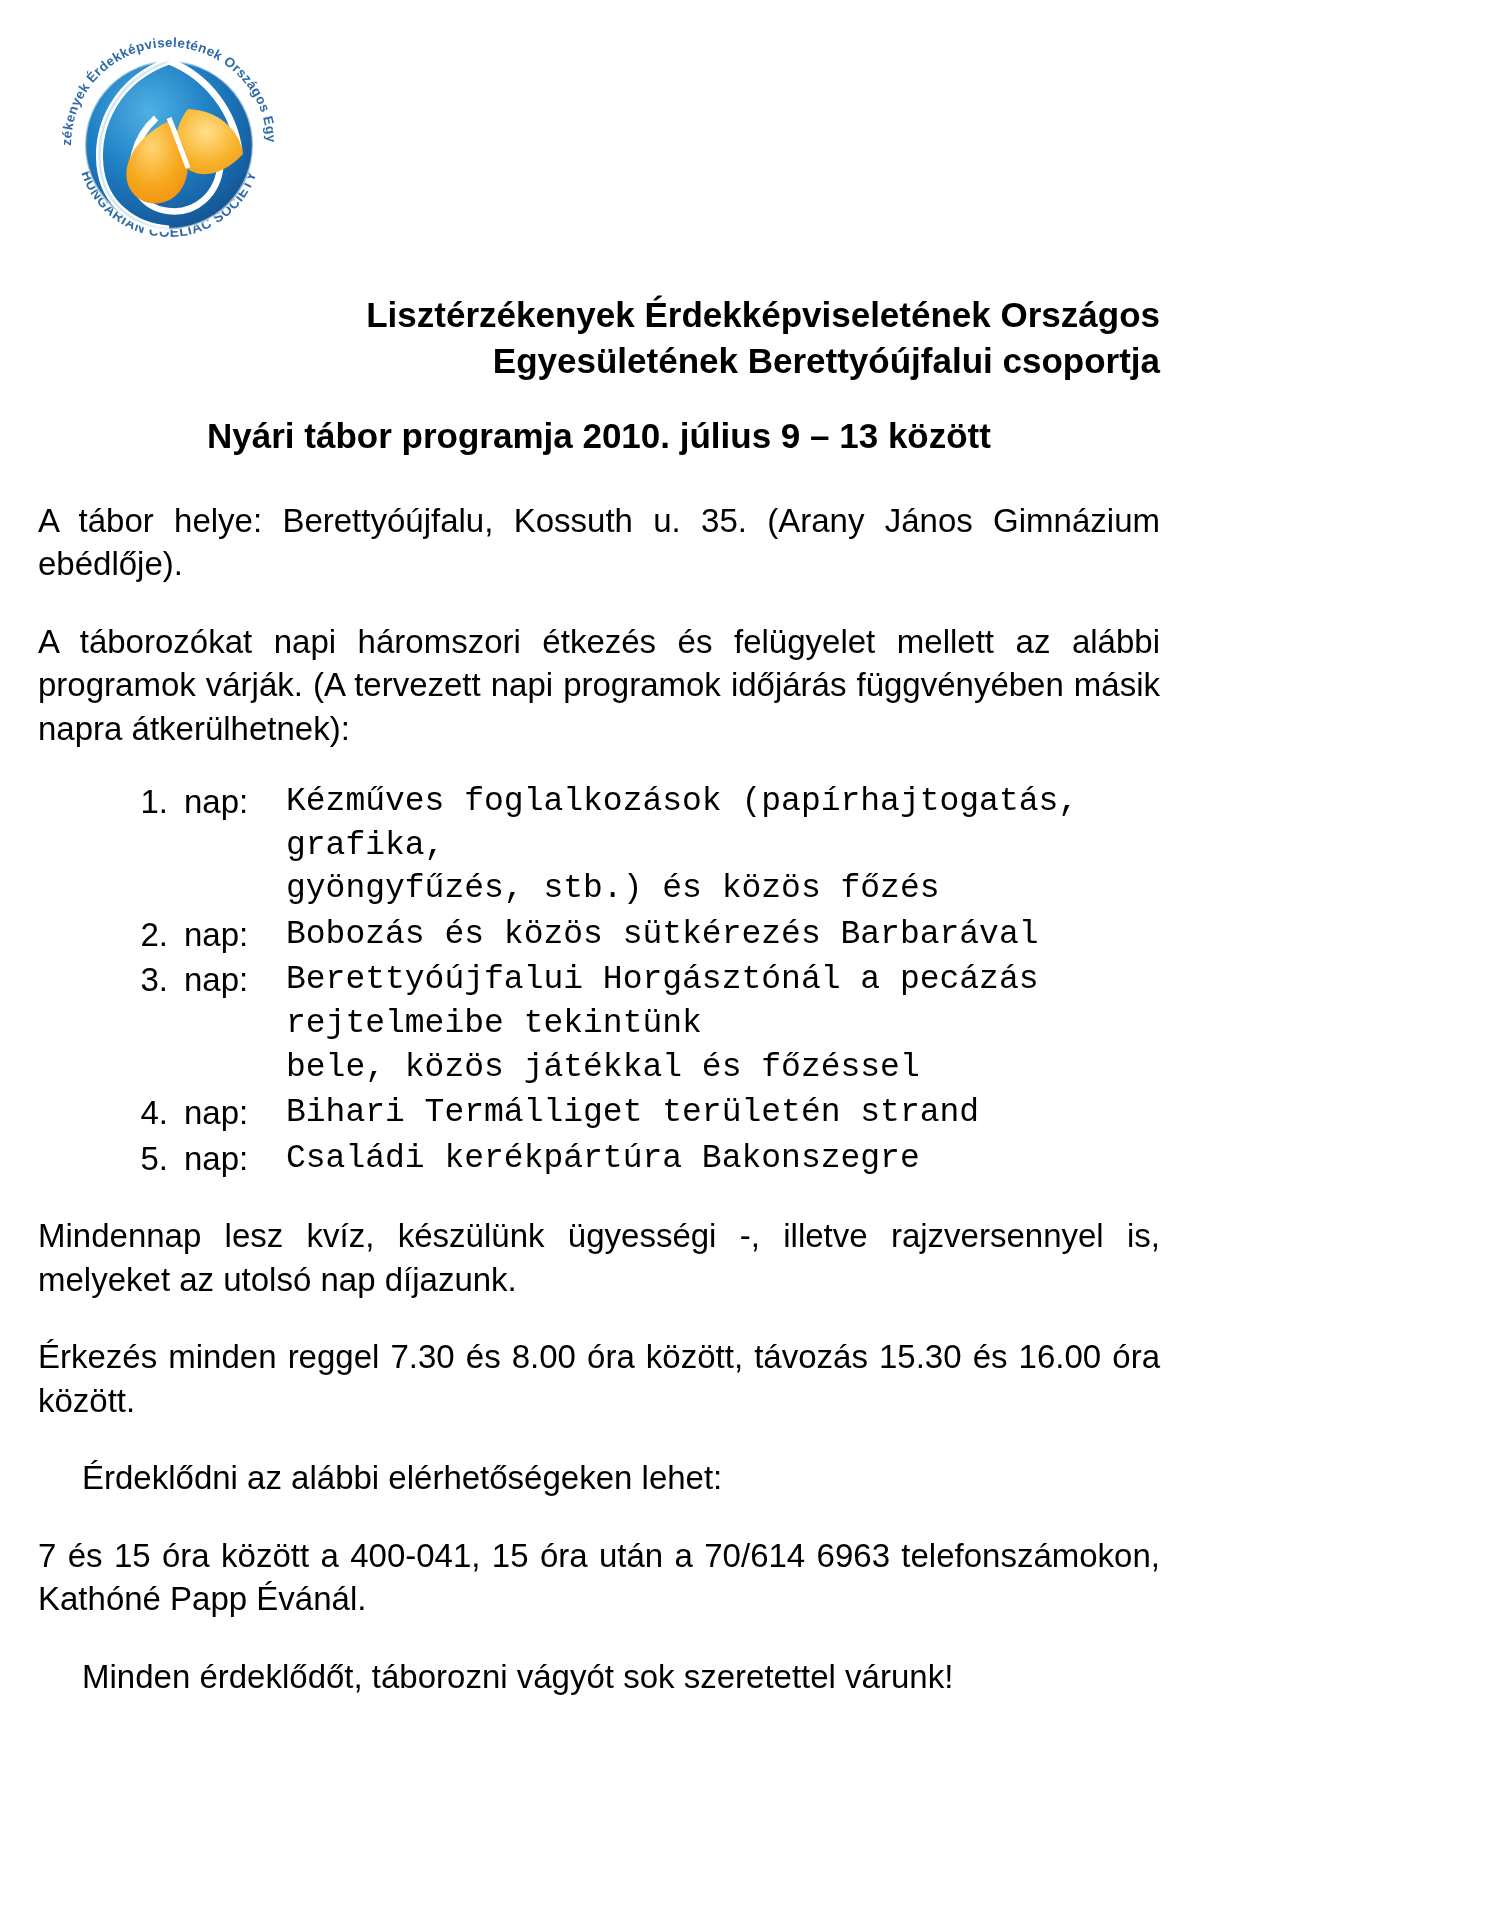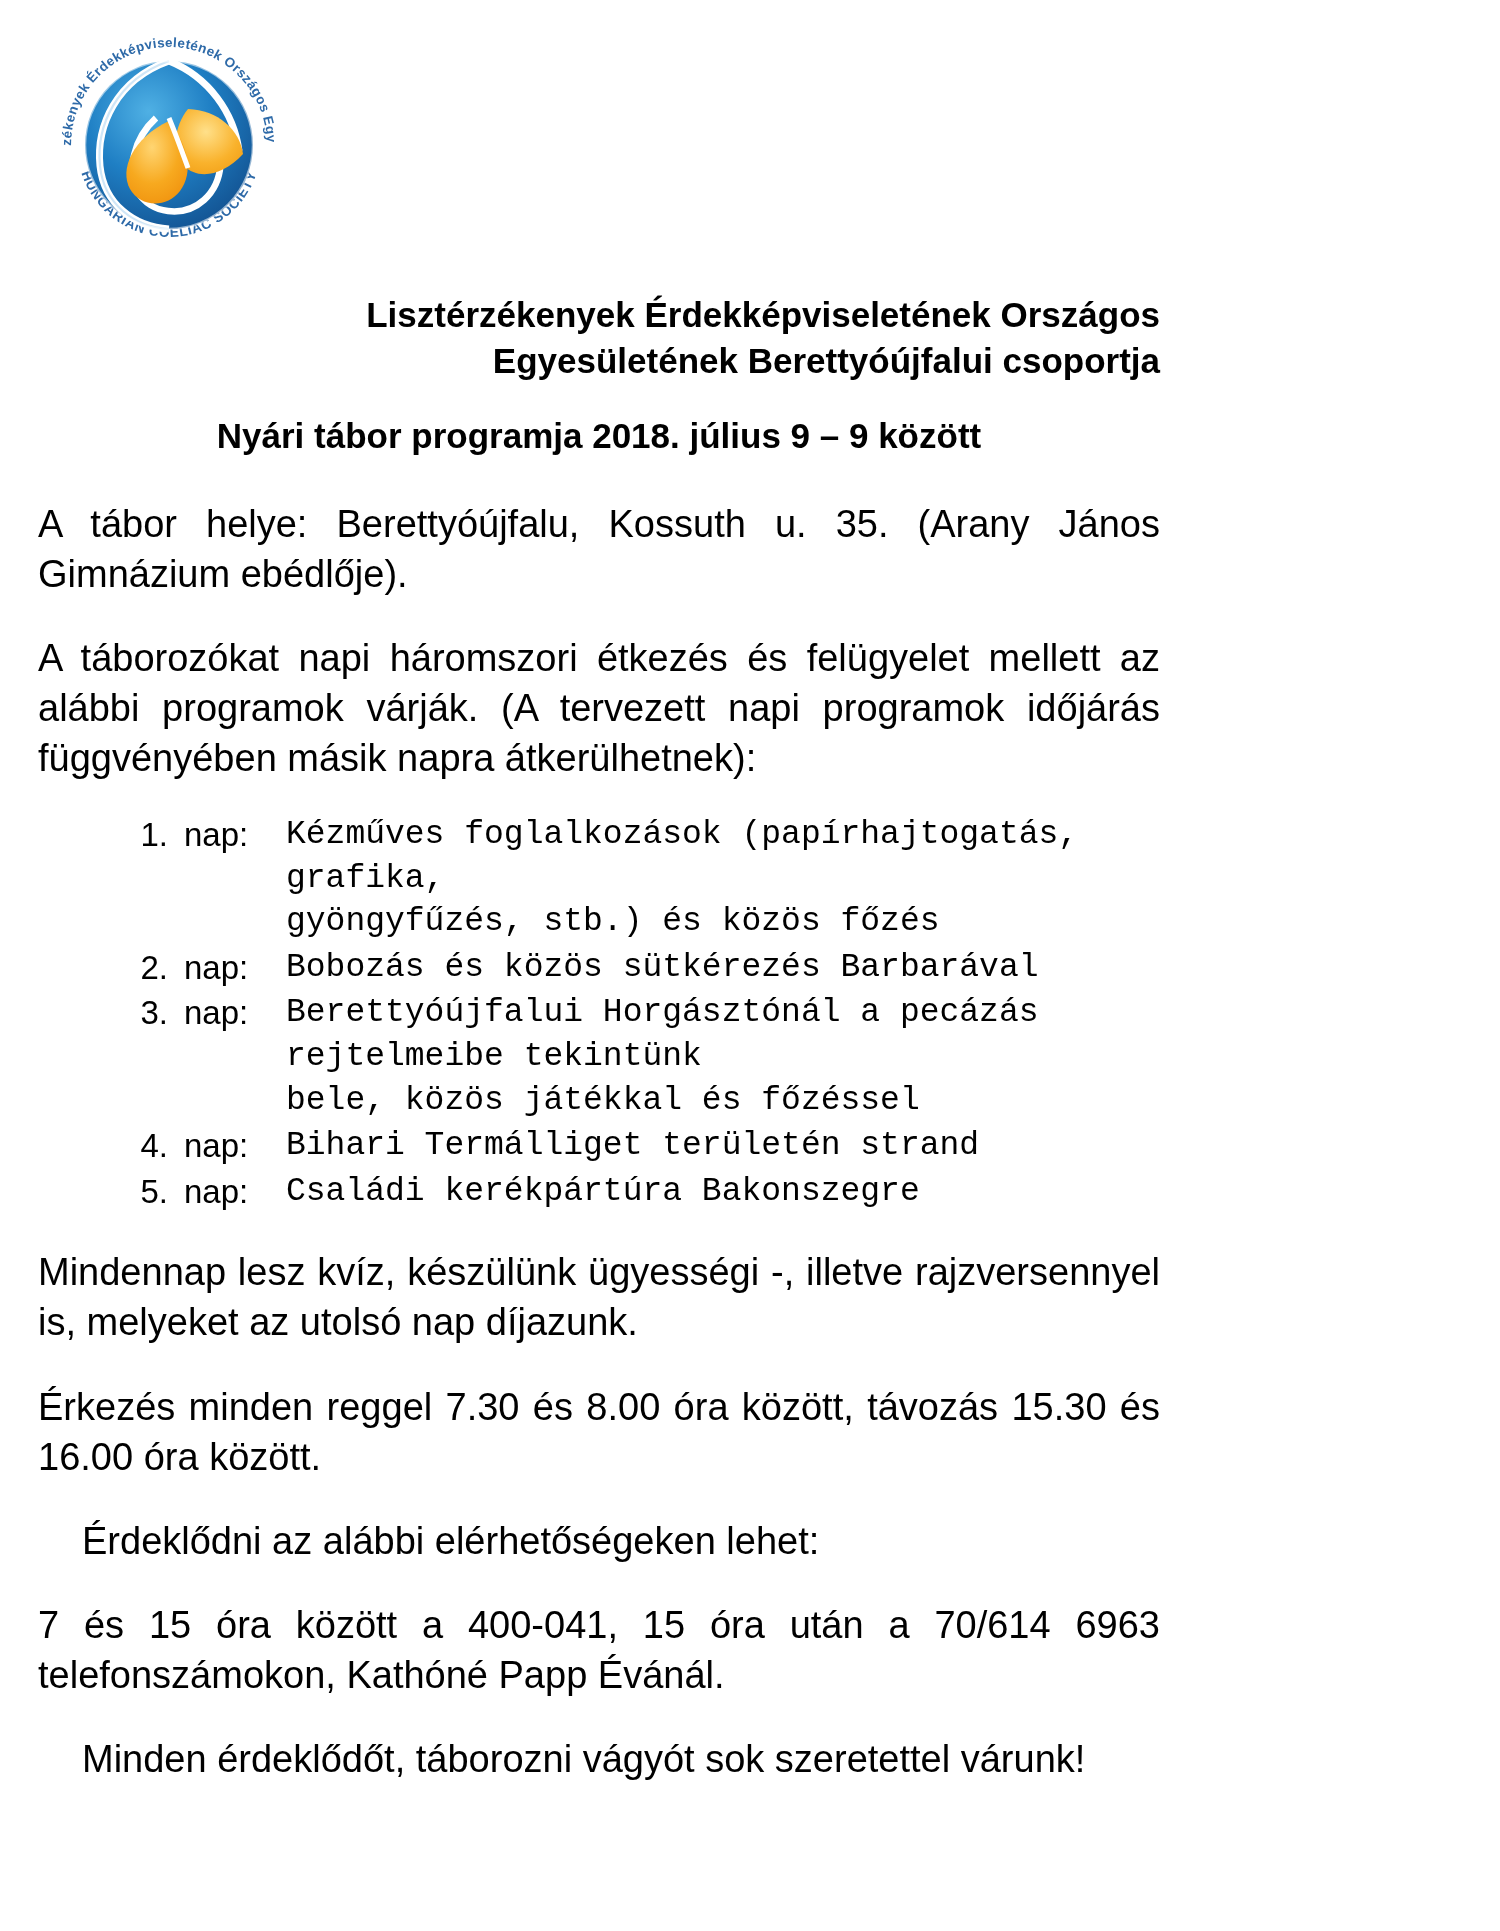--- a/index.html
+++ b/index.html
@@ -55,21 +55,21 @@
   h2.doc-subtitle {
     margin: 30px 0 0 0;
     font-size: 35px;
     line-height: 1.30;
     font-weight: bold;
     text-align: center;
   }
 
   p.para {
     margin: 34px 0 0 0;
-    font-size: 38px;
+    font-size: 33px;
     line-height: 1.32;
     text-align: justify;
     text-justify: inter-word;
     hyphens: none;
   }
   p.para.first { margin-top: 40px; }
   p.para.noj { text-align: left; margin-left: 44px; }
 
   
   ol.day-list {
@@ -166,21 +166,21 @@
     </svg>
   </div>
 
   <div class="content">
 
     <h1 class="doc-title">
       <span class="ln">Lisztérzékenyek Érdekképviseletének Országos</span>
       <span class="ln">Egyesületének Berettyóújfalui csoportja</span>
     </h1>
 
-    <h2 class="doc-subtitle">Nyári tábor programja 2018. július 9 – 9 között</h2>
+    <h2 class="doc-subtitle">Nyári tábor programja 2010. július 9 – 13 között</h2>
 
     <p class="para first">A tábor helye: Berettyóújfalu, Kossuth u. 35. (Arany János Gimnázium ebédlője).</p>
 
     <p class="para">A táborozókat napi háromszori étkezés és felügyelet mellett az alábbi programok várják. (A tervezett napi programok időjárás függvényében másik napra átkerülhetnek):</p>
 
     <ol class="day-list">
       <li>
         <span class="num">1.</span>
         <span class="nap">nap:</span>
         <span class="day-text">

